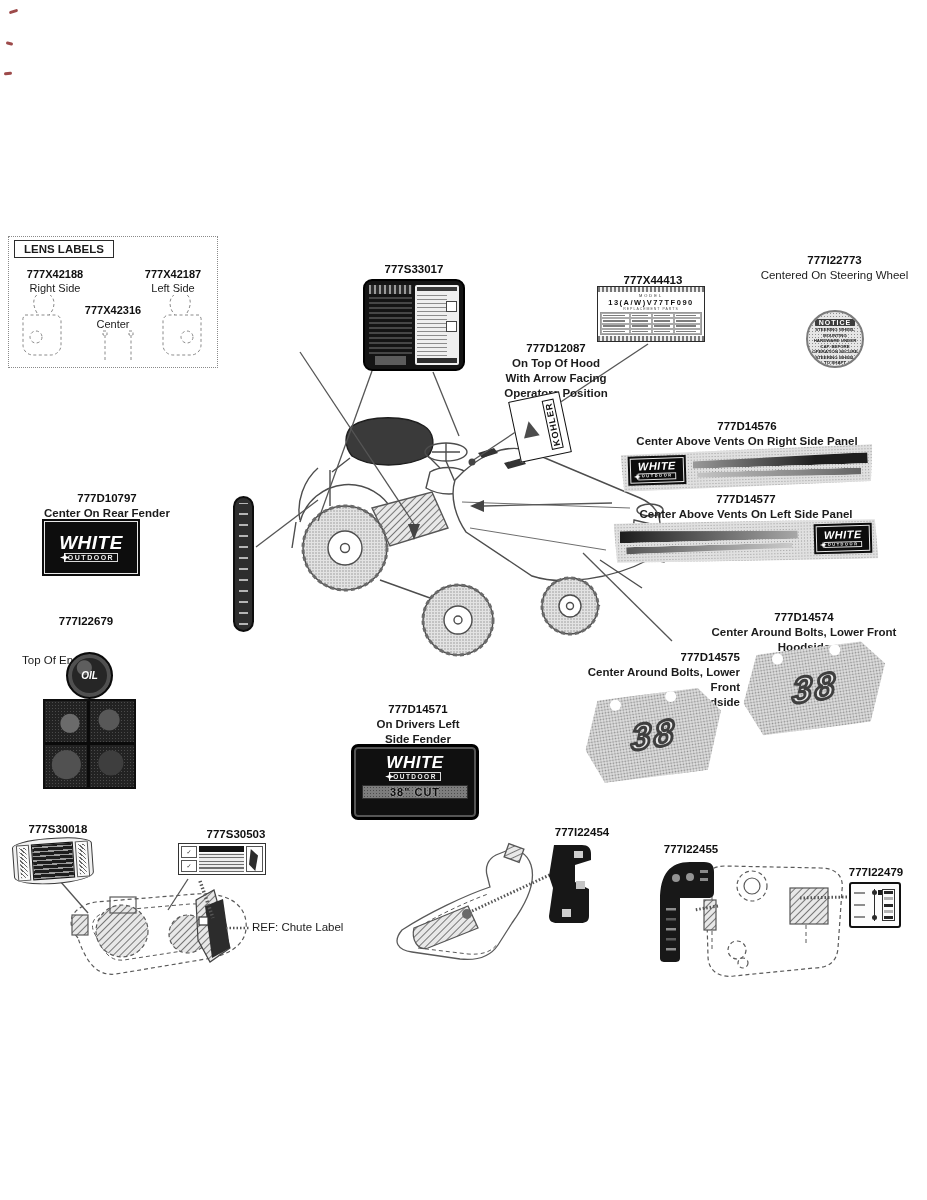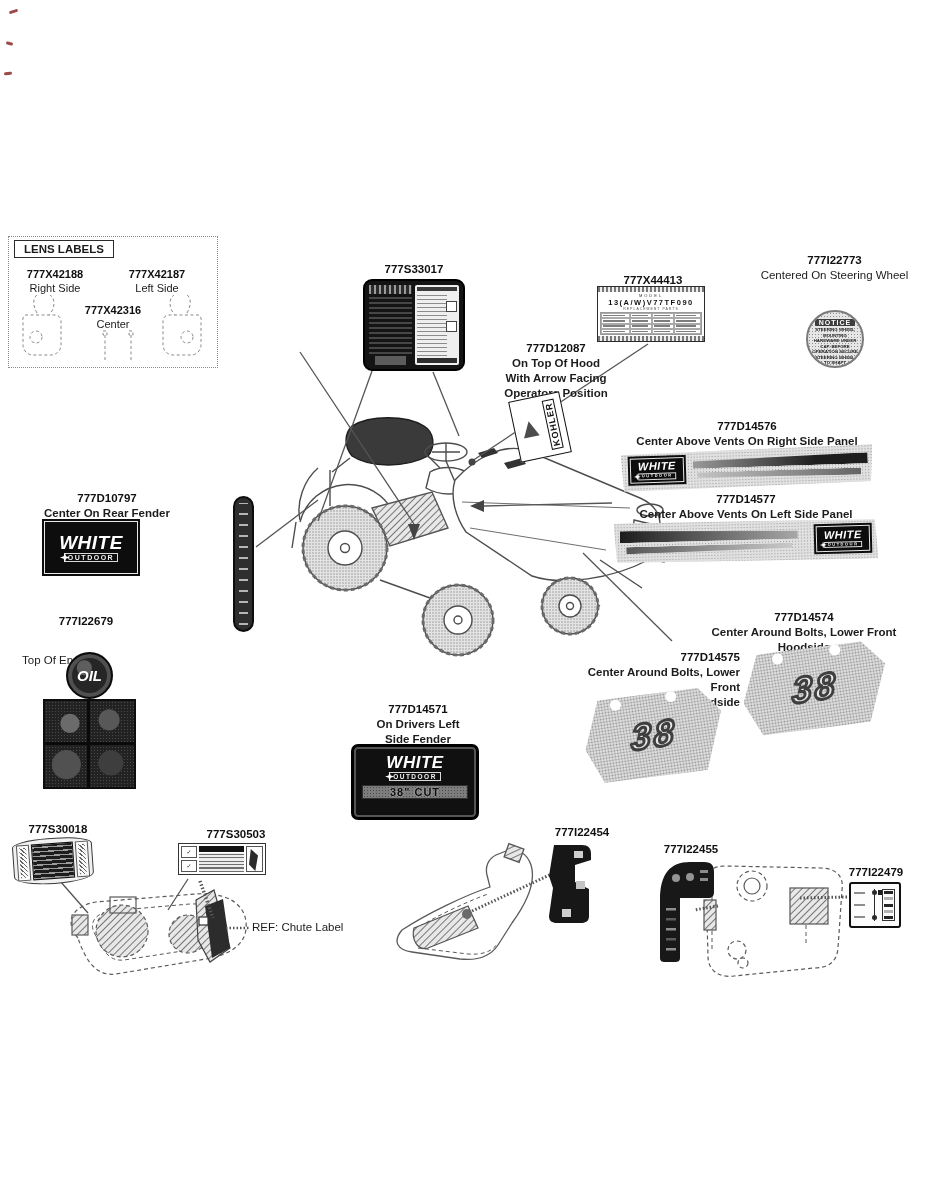--- a/index.html
+++ b/index.html
@@ -76,21 +76,21 @@
   .wo-strip{position:relative;color:#f0f0f0;border:1px solid #d9d9d9;line-height:1.1;
       letter-spacing:1.5px;padding:0 3px;font-weight:bold;margin-top:1px;}
   .star{position:absolute;left:-5px;top:50%;transform:translateY(-50%);background:#fff;
       clip-path:polygon(50% 0,62% 38%,100% 50%,62% 62%,50% 100%,38% 62%,0 50%,38% 38%);}
   
   #d10797-label{left:42px;top:519px;width:98px;height:57px;}
   
   #oil-circle{left:66px;top:652px;width:47px;height:47px;border-radius:50%;border:2px solid #0b0b0b;
       background:radial-gradient(circle at 38% 32%,#5e5e5e 0 7px,#262626 8px);
       box-shadow:inset 0 0 0 4px #505050;display:flex;align-items:center;justify-content:center;
-      color:#fff;font-weight:900;font-style:italic;font-size:15px;box-sizing:border-box;}
+      color:#fff;font-weight:900;font-style:italic;font-size:10px;box-sizing:border-box;}
   #engine-photo{left:43px;top:699px;width:93px;height:90px;border:2px solid #0e0e0e;box-sizing:border-box;
       background-color:#222;
       background-image:radial-gradient(circle at 28% 26%,#6b6b6b 0 9px,transparent 10px),
         radial-gradient(circle at 72% 22%,#585858 0 10px,transparent 11px),
         radial-gradient(circle at 24% 74%,#515151 0 14px,transparent 15px),
         radial-gradient(circle at 74% 72%,#3e3e3e 0 12px,transparent 13px),
         radial-gradient(#4a4a4a 0.8px,transparent 0.95px);
       background-size:100% 100%,100% 100%,100% 100%,100% 100%,3px 3px;position:absolute;}
   .engine-hline{position:absolute;left:0;right:0;top:48%;height:3px;background:#0a0a0a;}
   .engine-vline{position:absolute;top:0;bottom:0;left:47%;width:3px;background:#0a0a0a;}
@@ -258,21 +258,21 @@
   <div id="lens-box" class="abs">
     <div id="lens-title">LENS LABELS</div>
     <div class="lens-txt" style="left:4px;top:30px;width:84px;">
       <span class="part">777X42188</span>
       <span class="loc">Right Side</span>
     </div>
     <div class="lens-txt" style="left:62px;top:66px;width:84px;">
       <span class="part">777X42316</span>
       <span class="loc">Center</span>
     </div>
-    <div class="lens-txt" style="left:106px;top:30px;width:84px;">
+    <div class="lens-txt" style="left:122px;top:30px;width:84px;">
       <span class="part">777X42187</span>
       <span class="loc">Left Side</span>
     </div>
     <svg class="abs" style="left:0;top:58px;" width="206" height="70" viewBox="0 0 206 70" fill="none" stroke="#8a8a8a" stroke-dasharray="3 2.5">
       <path d="M28,18 c-8,-14 0,-22 9,-20 c8,2 10,10 6,18 l-3,4"></path>
       <path d="M16,20 h30 a6,6 0 0 1 6,6 v24 a10,10 0 0 1 -10,10 h-18 a10,10 0 0 1 -10,-10 v-24 a6,6 0 0 1 2,-6 z"></path>
       <circle cx="27" cy="42" r="6"></circle>
       <path d="M96,40 v26 M122,40 v26"></path>
       <rect x="94" y="36" width="4" height="4"></rect>
         <rect x="120" y="36" width="4" height="4"></rect>

